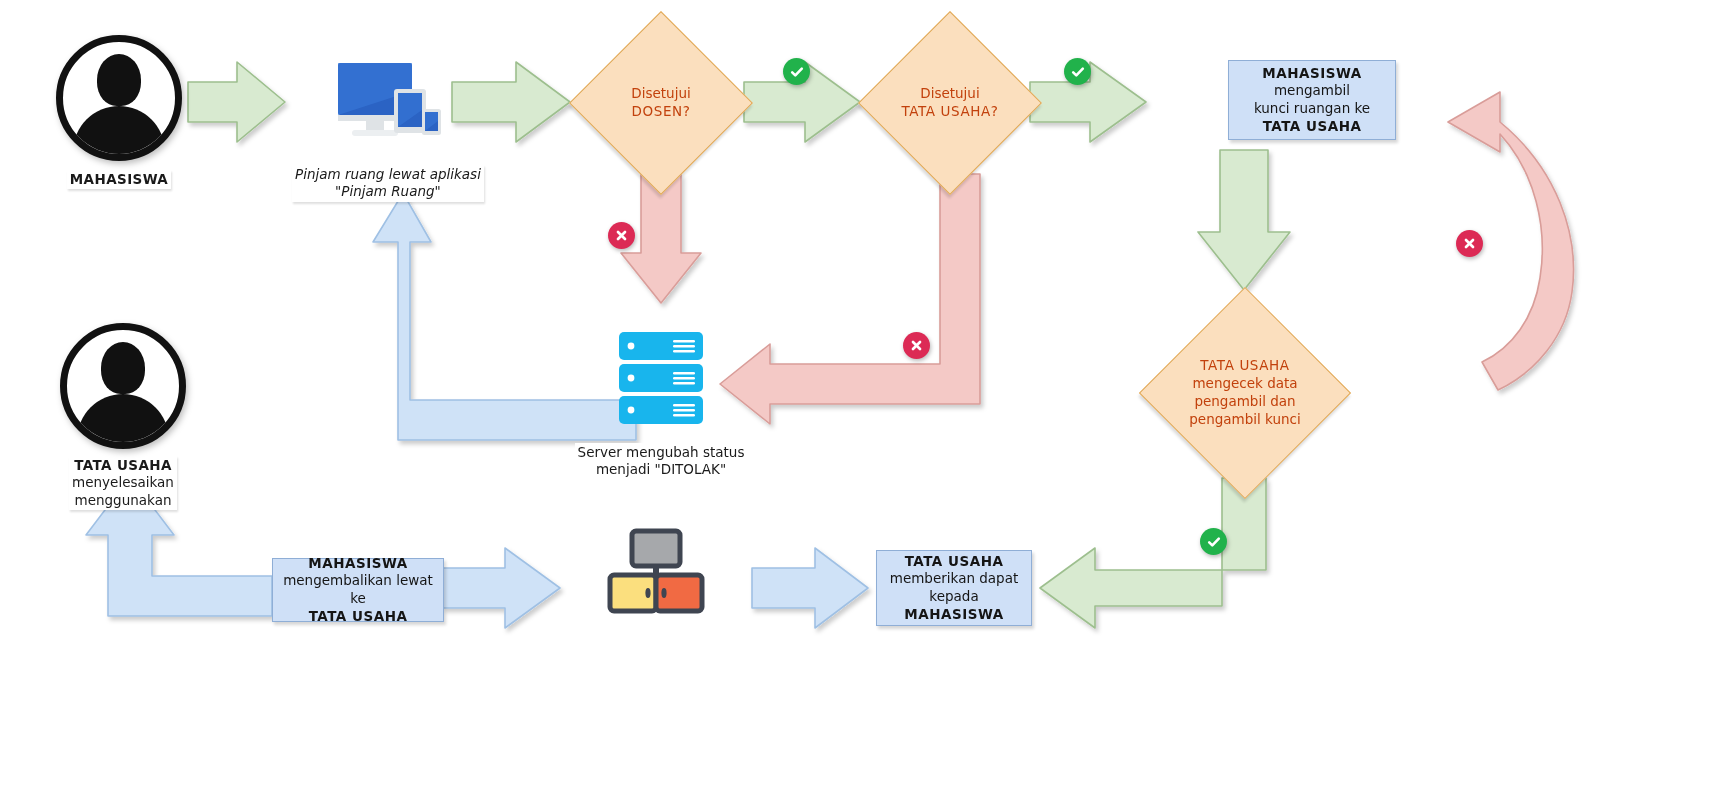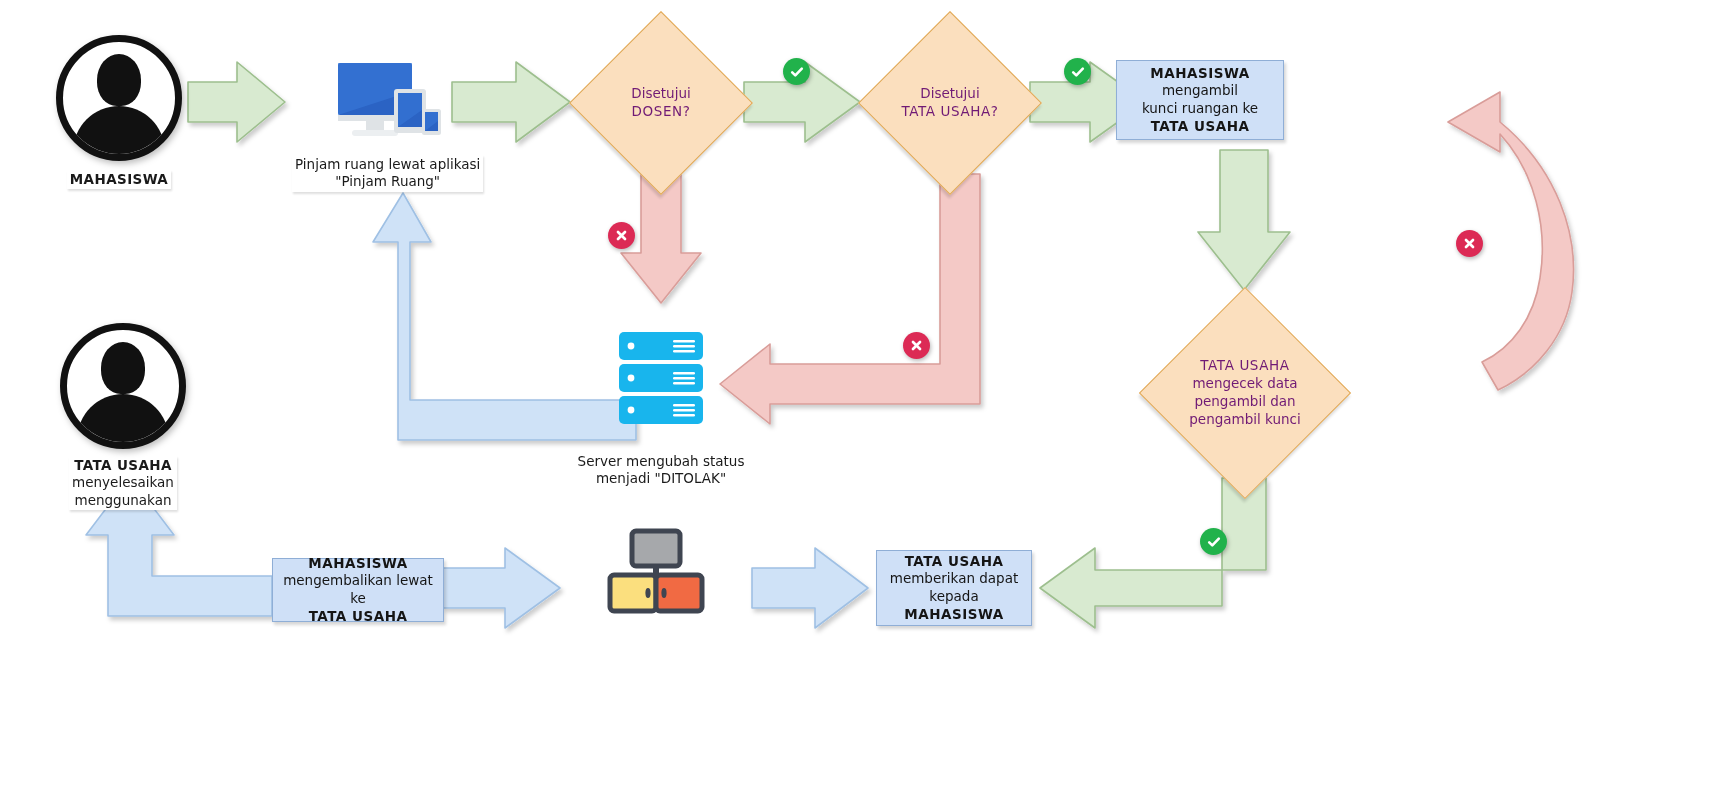--- a/index.html
+++ b/index.html
@@ -93,21 +93,21 @@
     border: 1.4px solid #e0a855;
     transform: rotate(45deg);
     box-shadow: 2px 3px 3px rgba(0,0,0,0.14);
     box-sizing: border-box;
   }
   .diamond .dtext {
     position: relative;
     z-index: 2;
     text-align: center;
     font-size: 13.5px;
-    color: #701a75;
+    color: #c2410c;
     line-height: 1.32;
     white-space: nowrap;
   }
   .diamond .dtext .b { font-weight: normal; letter-spacing: .6px; }
 
   
   .arrowsvg { position: absolute; overflow: visible; }
 
   
   .badge {
@@ -217,21 +217,21 @@
       <rect x="30" y="75" width="46" height="6" rx="3" fill="#eceff1"></rect>
 
       <rect x="72" y="34" width="32" height="44" rx="3" fill="#dfe3e6"></rect>
       <rect x="76" y="38" width="24" height="34" fill="#2b63c4"></rect>
       <polygon points="76,38 100,38 100,55 76,72" fill="#3a7cdc" opacity="0.5"></polygon>
 
       <rect x="100" y="54" width="19" height="26" rx="2.5" fill="#dfe3e6"></rect>
       <rect x="103" y="57" width="13" height="19" fill="#2b63c4"></rect>
       <polygon points="103,57 116,57 116,66 103,76" fill="#3a7cdc" opacity="0.5"></polygon>
     </svg>
-    <div style="margin-top:6px;">
+    <div style="margin-top:16px;font-style:italic;">
       <span class="caption">
         <span>Pinjam ruang lewat aplikasi</span><br>
         <span>"Pinjam Ruang"</span>
       </span>
     </div>
   </div>
 
   <div class="diamond" style="left:596px; top:38px; width:130px; height:130px;">
     <div class="dshape"></div>
     <div class="dtext">
@@ -241,21 +241,21 @@
   </div>
 
   <div class="diamond" style="left:885px; top:38px; width:130px; height:130px;">
     <div class="dshape"></div>
     <div class="dtext">
       <span>Disetujui</span><br>
       <span class="b">TATA USAHA?</span>
     </div>
   </div>
 
-  <div class="node boxnode" style="left:1116px; top:60px; width:168px; height:80px;">
+  <div class="node boxnode" style="left:1228px; top:60px; width:168px; height:80px;">
     <div>
       <b class="b">MAHASISWA</b><span> mengambil</span><br>
       <span>kunci ruangan ke</span><br>
       <b class="b">TATA USAHA</b>
     </div>
   </div>
 
   <div class="node" style="left:568px; top:328px; width:186px; text-align:center;">
     <svg width="100" height="100" viewBox="0 0 100 100">
       <rect x="8" y="4" width="84" height="28" rx="5" fill="#18b5ed"></rect>
@@ -269,21 +269,21 @@
       <rect x="62" y="44" width="22" height="2.6" rx="1.3" fill="#ffffff"></rect>
       <rect x="62" y="49" width="22" height="2.6" rx="1.3" fill="#ffffff"></rect>
       <rect x="62" y="54" width="22" height="2.6" rx="1.3" fill="#ffffff"></rect>
 
       <rect x="8" y="68" width="84" height="28" rx="5" fill="#18b5ed"></rect>
       <circle cx="20" cy="82" r="3.4" fill="#ffffff"></circle>
       <rect x="62" y="76" width="22" height="2.6" rx="1.3" fill="#ffffff"></rect>
       <rect x="62" y="81" width="22" height="2.6" rx="1.3" fill="#ffffff"></rect>
       <rect x="62" y="86" width="22" height="2.6" rx="1.3" fill="#ffffff"></rect>
     </svg>
-    <div style="margin-top:20px;">
+    <div style="margin-top:11px;">
       <span class="caption plain">
         <span>Server mengubah status</span><br>
         <span>menjadi "DITOLAK"</span>
       </span>
     </div>
   </div>
 
   <div class="diamond" style="left:1170px; top:318px; width:150px; height:150px;">
     <div class="dshape"></div>
     <div class="dtext">

